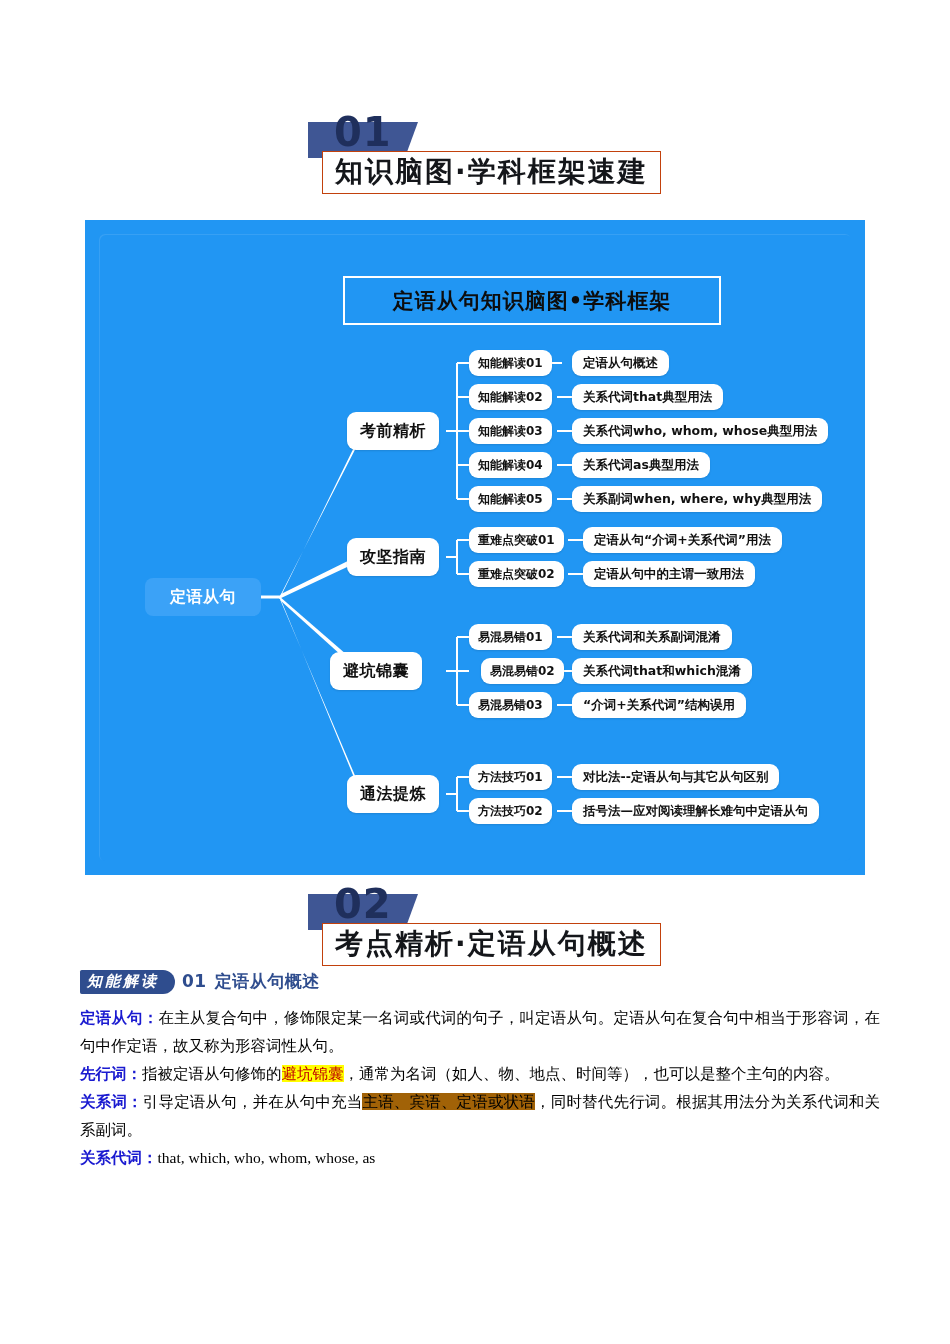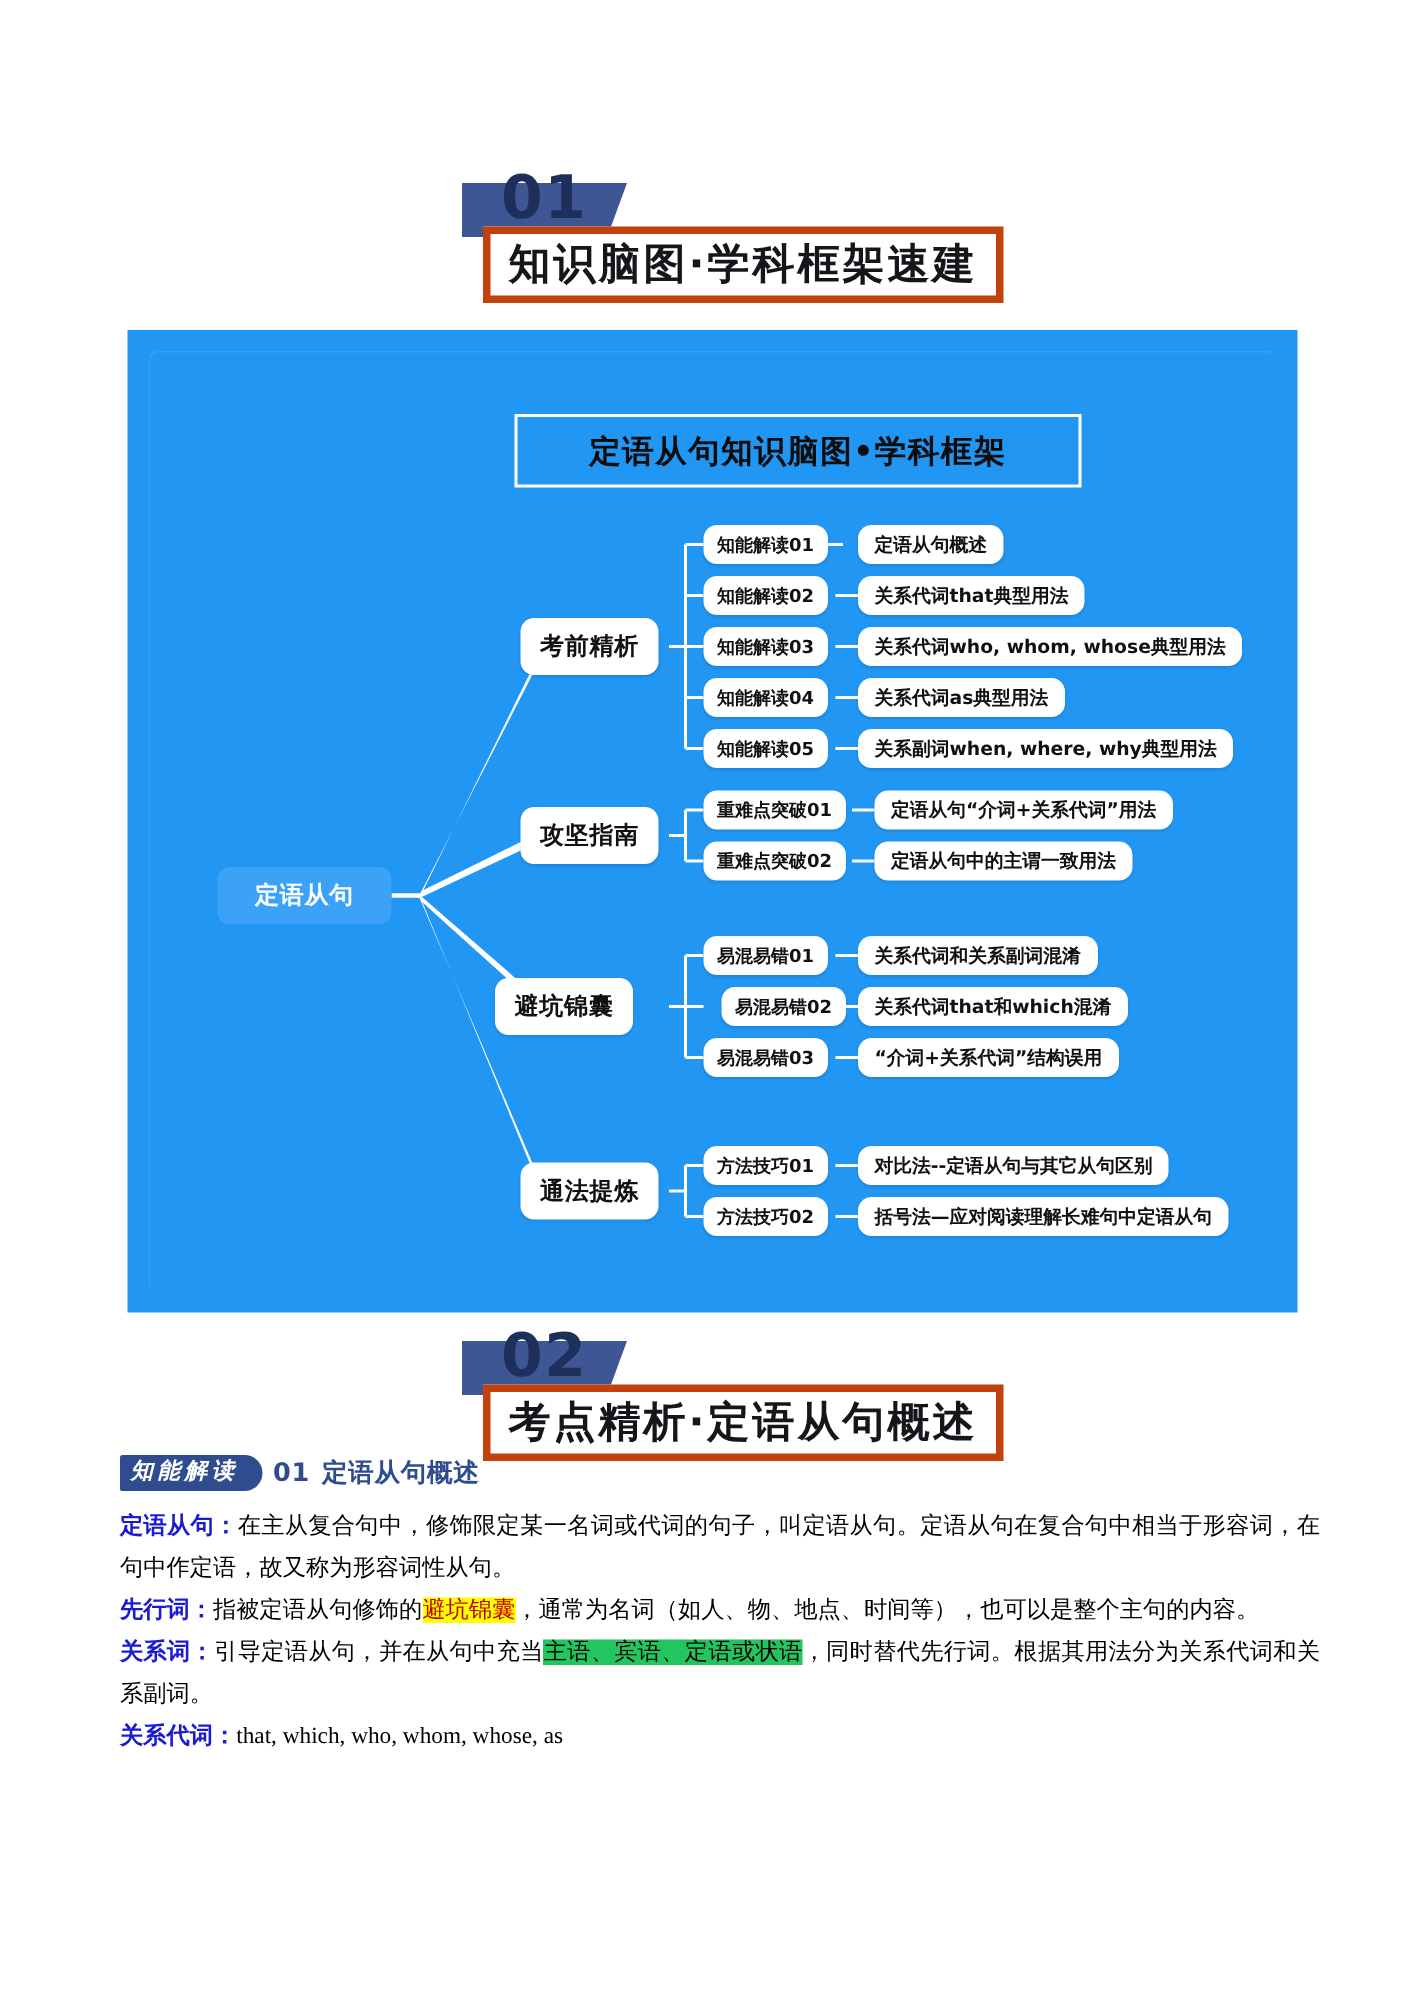--- a/index.html
+++ b/index.html
@@ -20,21 +20,21 @@
     clip-path: polygon(0 0, 100% 0, 88% 100%, 0 100%);
   }
   .banner .num-text {
     position: absolute; left: 26px; top: -10px;
     font-family: "DejaVu Sans", sans-serif;
     font-size: 40px; font-weight: 700; color: #1f2f5c;
     letter-spacing: 1px; line-height: 1;
   }
   .banner .title-box {
     position: absolute; left: 14px; top: 29px;
-    border: 5px solid #c2410c;
+    border: 1px solid #c2410c;
     background: #ffffff;
     padding: 4px 12px 6px 12px;
     white-space: nowrap;
   }
   .banner .title-text {
     font-family: "DejaVu Sans", sans-serif;
     font-size: 28px; font-weight: 700; color: #14161a;
     letter-spacing: 2px; line-height: 1.12;
   }
 
@@ -139,21 +139,21 @@
   .para {
     font-family: "Liberation Serif", "DejaVu Serif", serif;
     font-size: 15.5px;
     line-height: 28px;
     color: #000000;
     text-align: justify;
     margin-bottom: 0px;
   }
   .lbl { color: #1a1ad0; font-weight: 700; }
   .hl  { background: #ffff00; color: #c00000; font-weight: 400; }
-  .hl2 { background: #22c55e; color: #000000; }
+  .hl2 { background: #a16207; color: #000000; }
 </style>
 </head>
 <body>
 
 <div class="page">
 
   <div class="banner" id="banner1">
     <div class="num-shape"></div>
     <div class="num-text">01</div>
     <div class="title-box">

